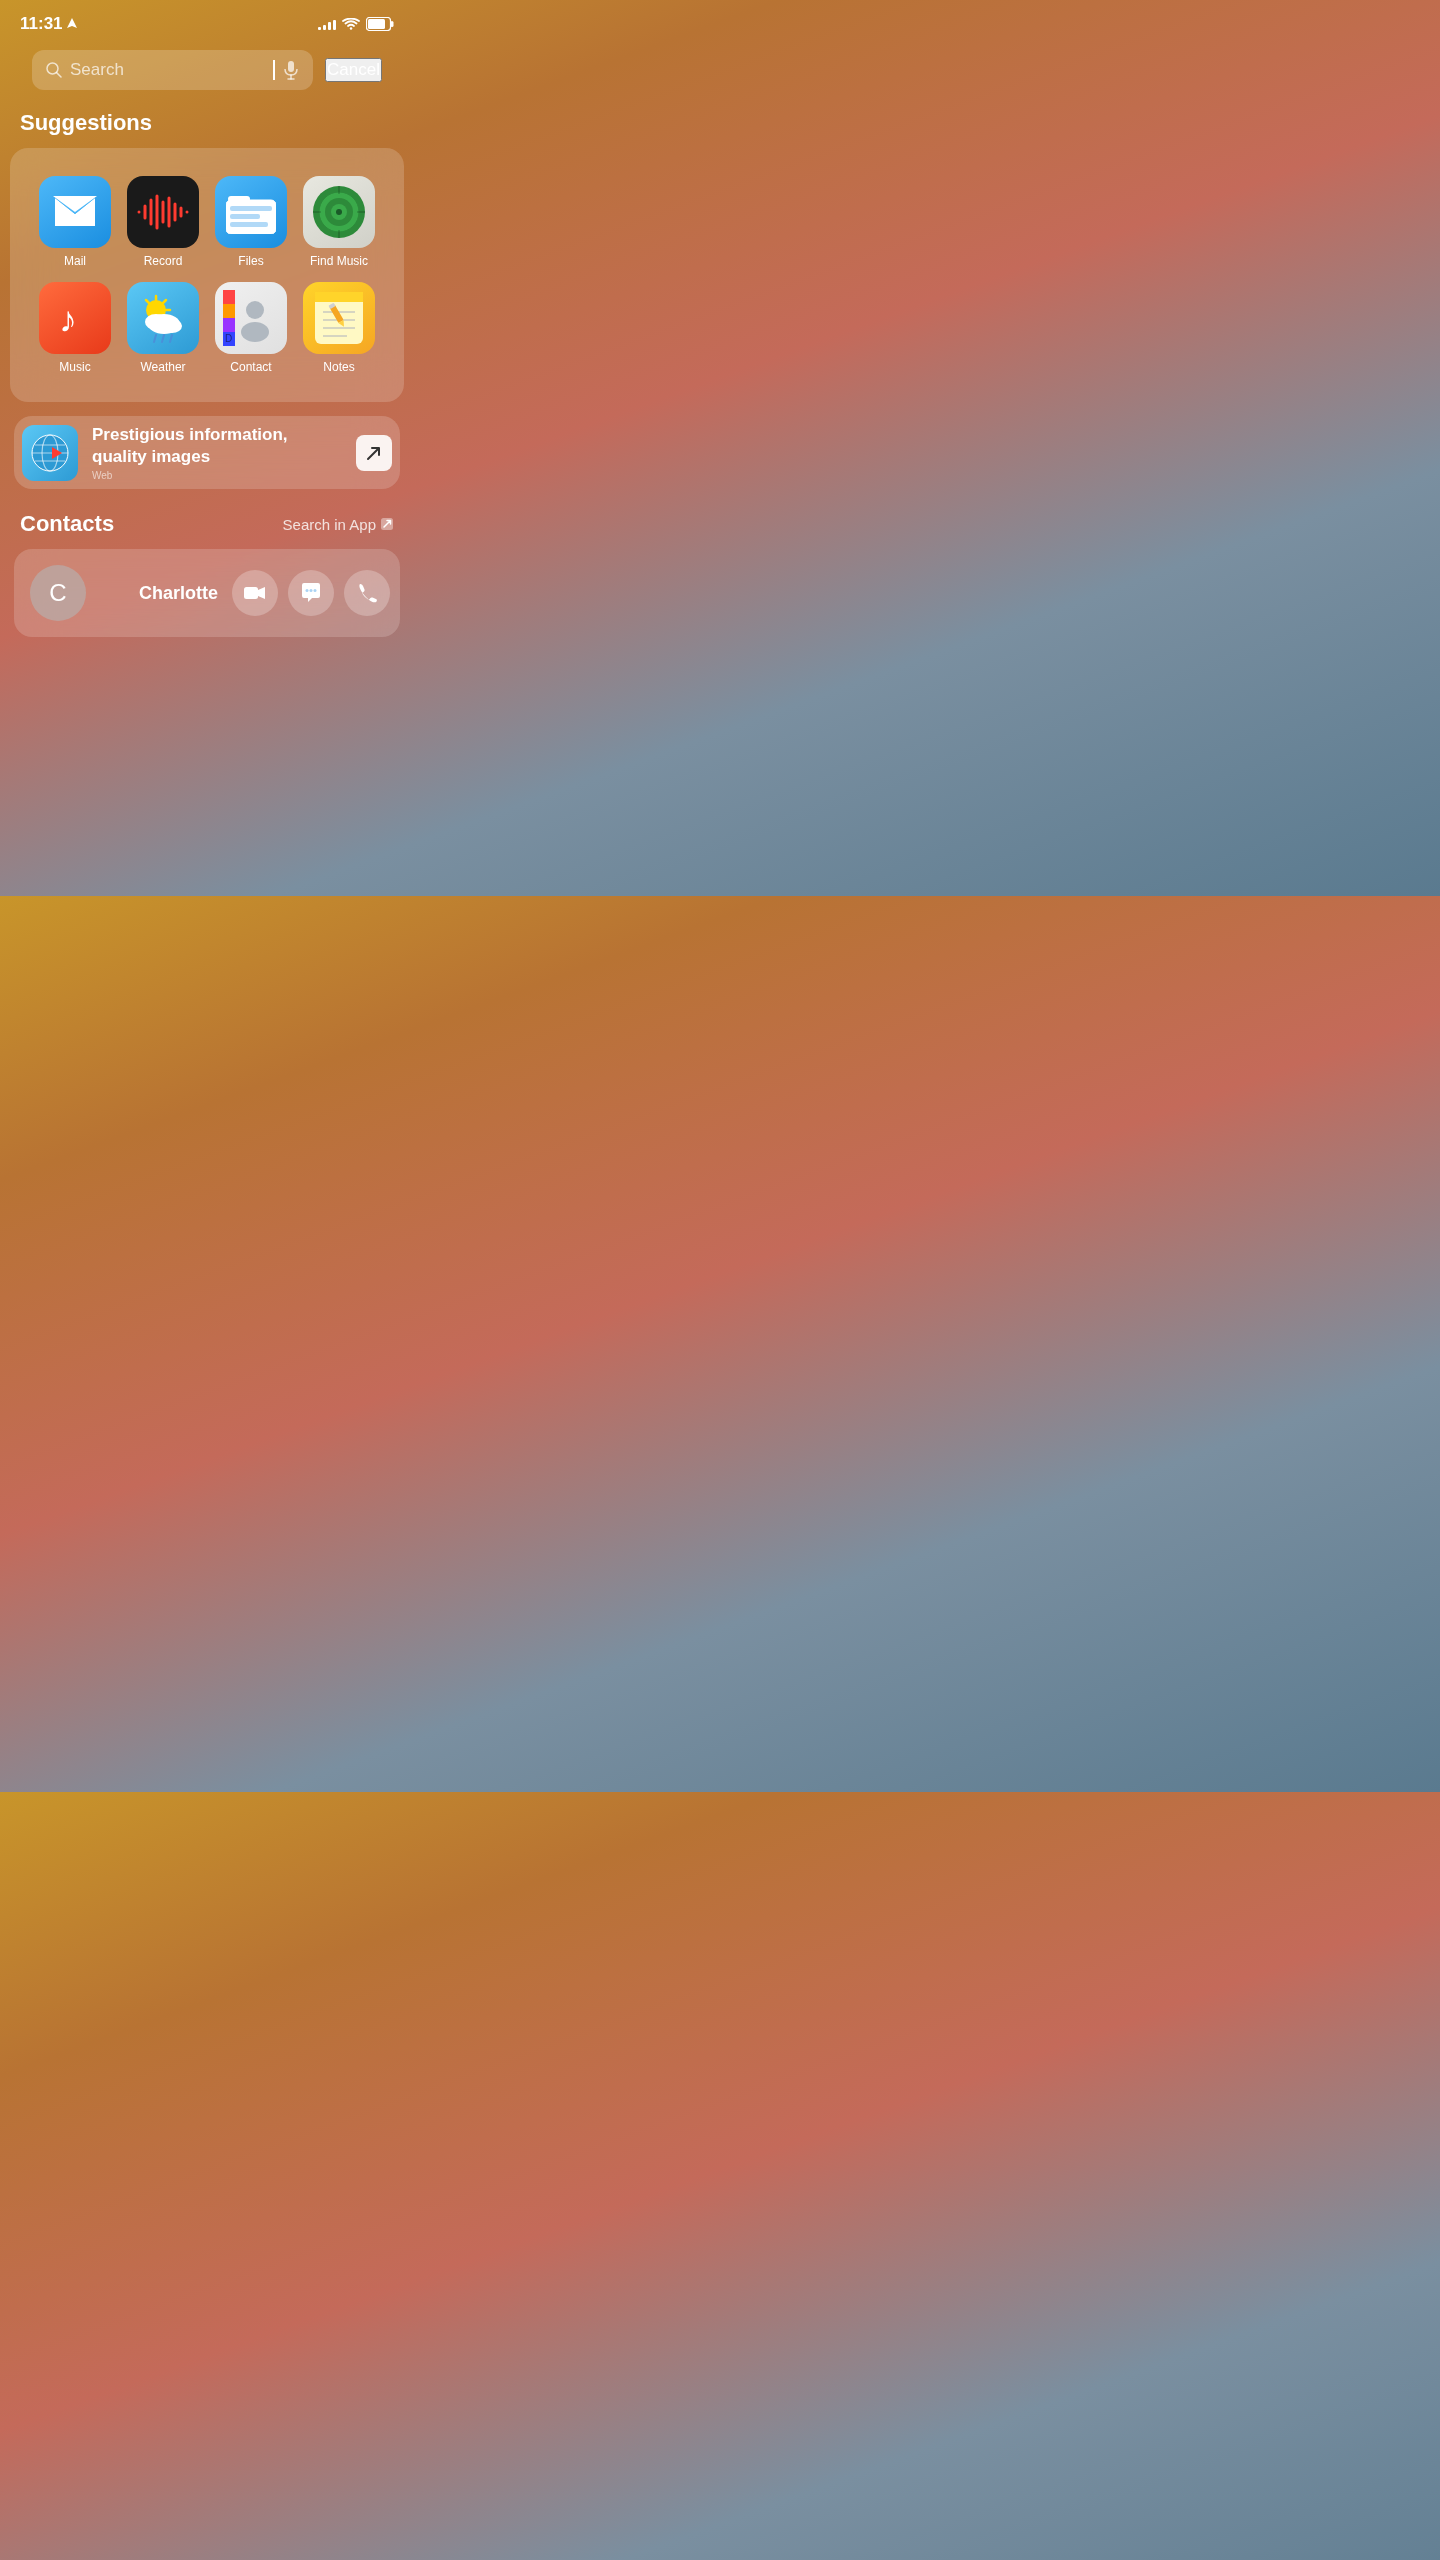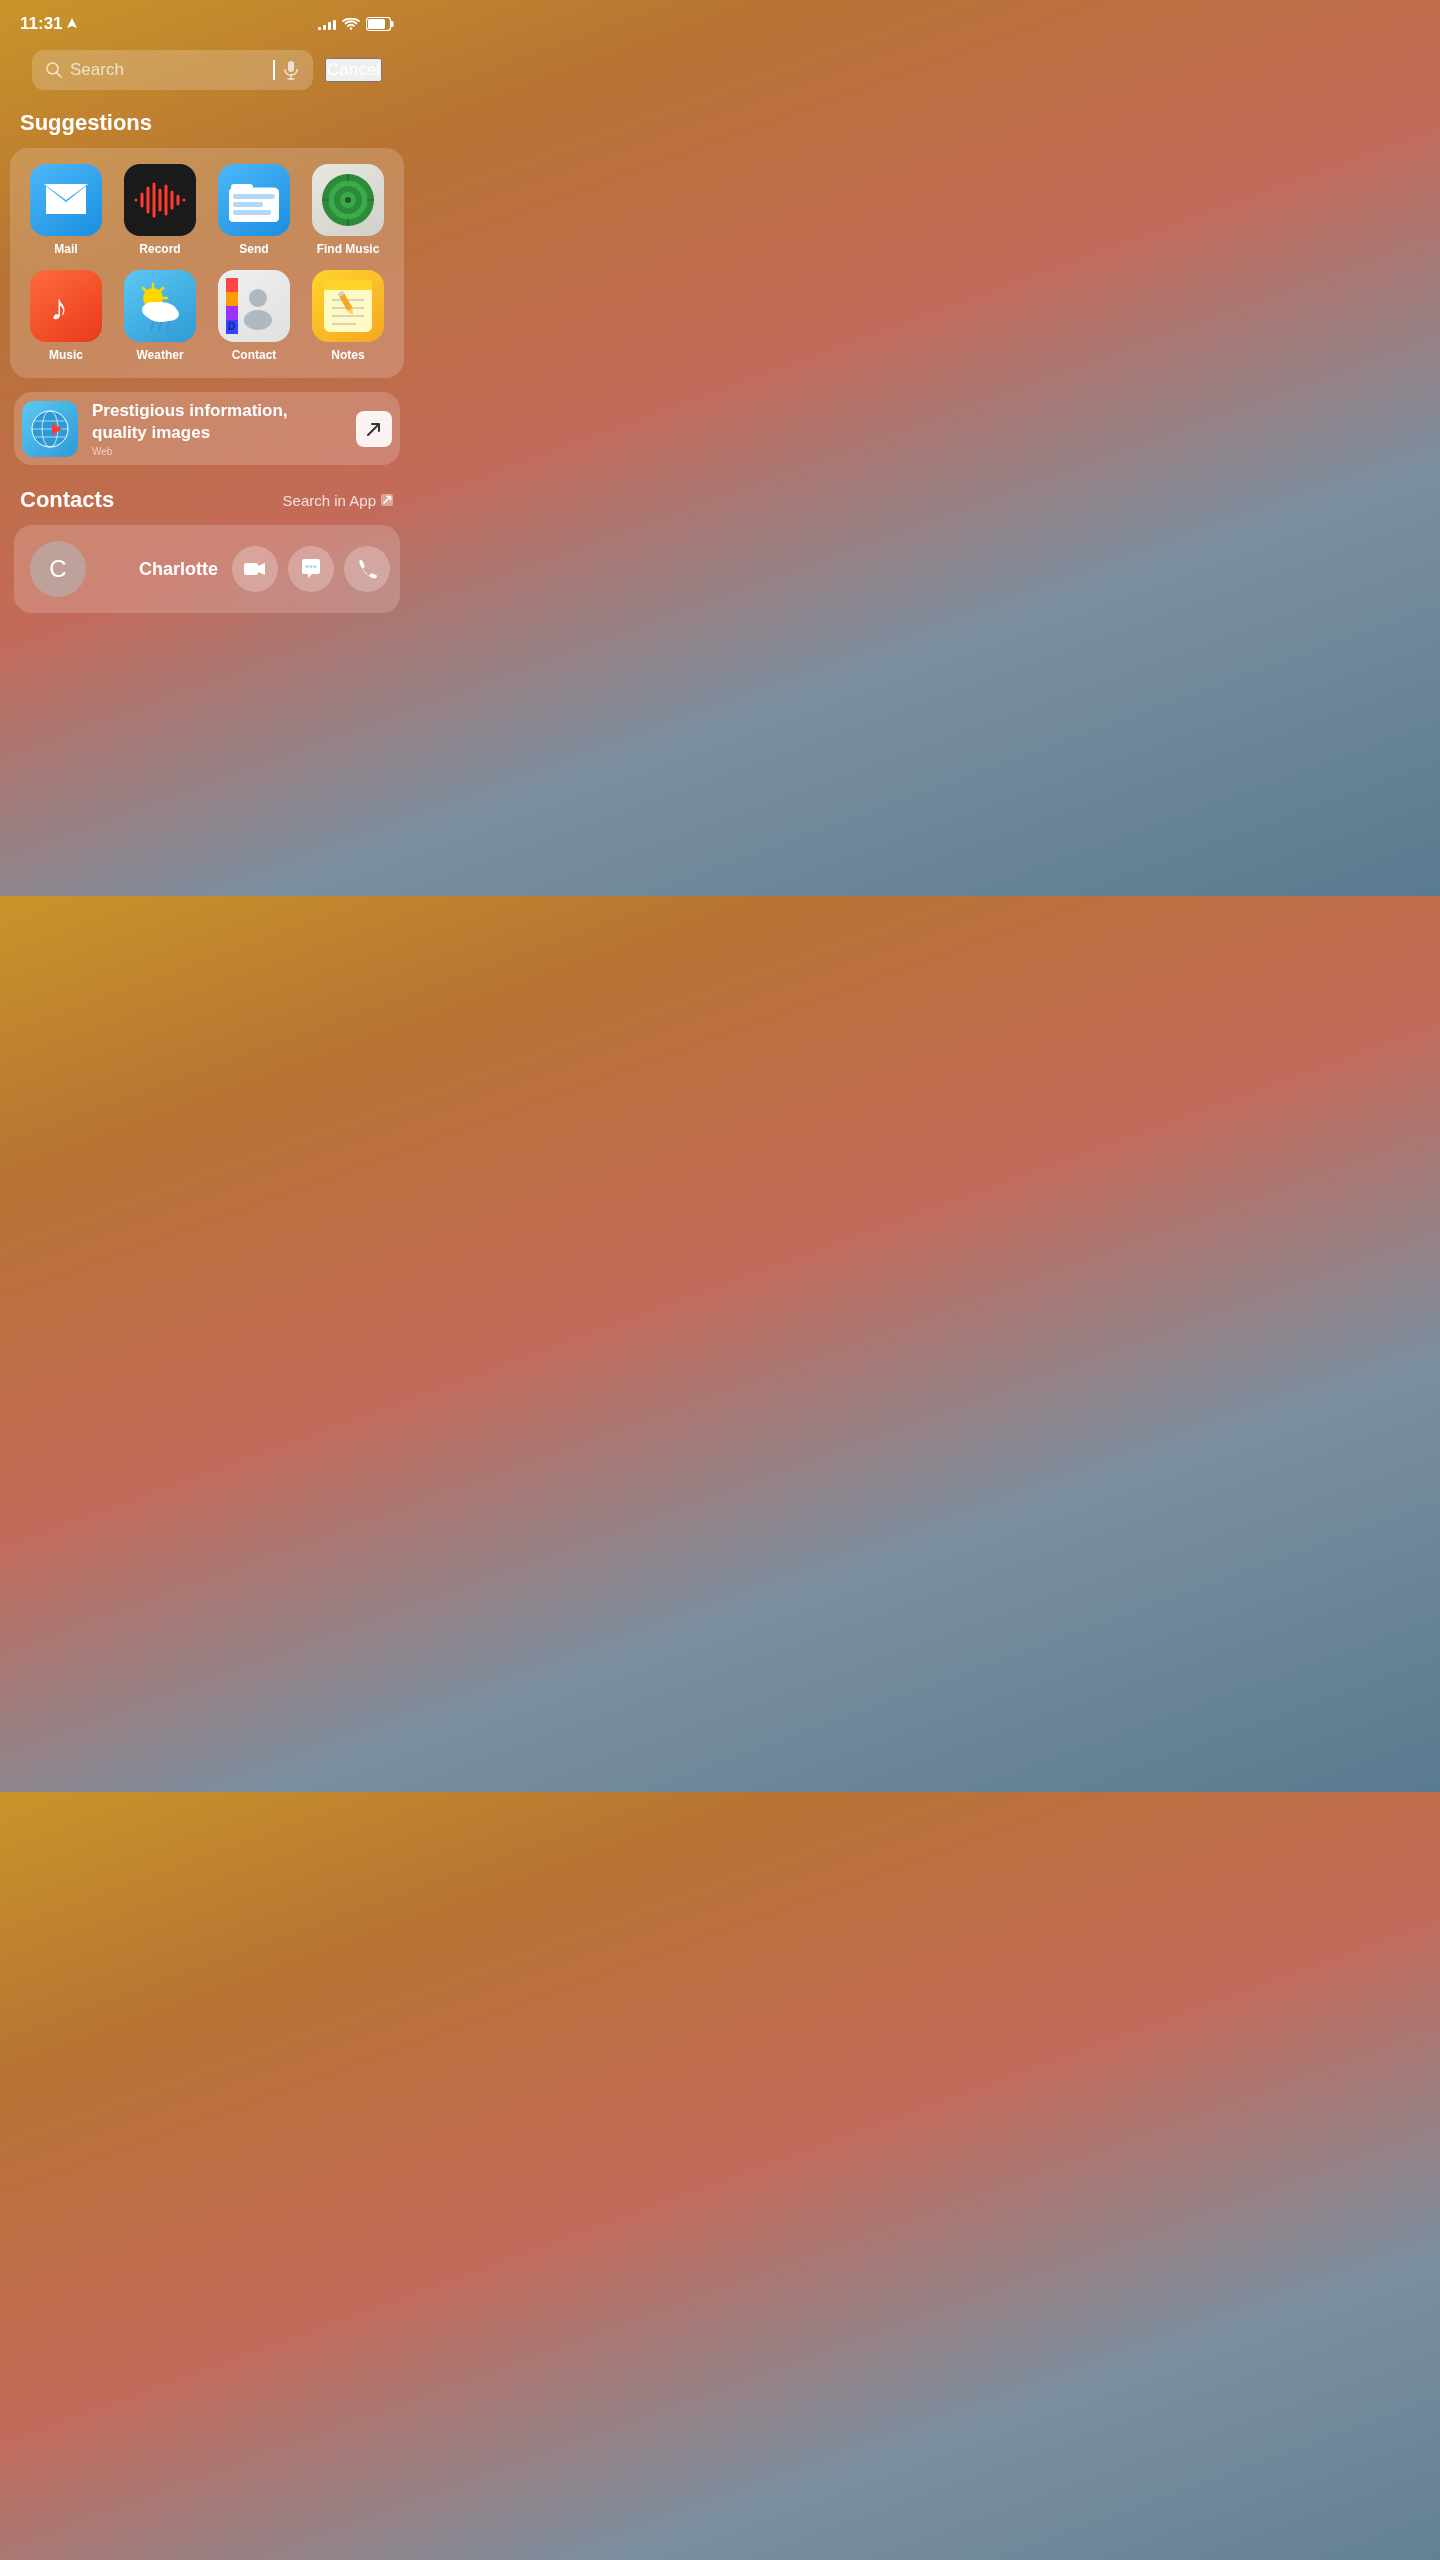--- a/index.html
+++ b/index.html
@@ -88,22 +88,21 @@
       font-weight: 700;
       padding: 8px 20px 12px;
     }
 
     
     .card {
       background: rgba(255,255,255,0.18);
       backdrop-filter: blur(20px);
       border-radius: 18px;
       margin: 0 10px 14px;
-      padding: 16px;
-      font-weight: bold;
+      padding: 28px;
     }
 
     .app-grid {
       display: grid;
       grid-template-columns: repeat(4, 1fr);
       gap: 14px;
     }
 
     .app-item {
       display: flex;
@@ -397,21 +396,21 @@
       <div class="app-icon icon-files">
         <svg width="50" height="44" viewBox="0 0 50 44">
           <rect x="0" y="10" width="50" height="34" rx="5" fill="white"></rect>
           <rect x="0" y="10" width="50" height="34" rx="5" fill="rgba(255,255,255,0.3)" stroke="white" stroke-width="1"></rect>
           <rect x="4" y="16" width="42" height="5" rx="2" fill="rgba(100,180,240,0.5)"></rect>
           <rect x="4" y="24" width="30" height="5" rx="2" fill="rgba(100,180,240,0.5)"></rect>
           <rect x="4" y="32" width="38" height="5" rx="2" fill="rgba(100,180,240,0.5)"></rect>
           <rect x="2" y="6" width="22" height="6" rx="3" fill="white"></rect>
         </svg>
       </div>
-      <span class="app-label">Send</span>
+      <span class="app-label">Files</span>
     </div>
 
     <div class="app-item">
       <div class="app-icon icon-findphone">
         <svg width="56" height="56" viewBox="0 0 56 56">
           <circle cx="28" cy="28" r="26" fill="#2d8a3a"></circle>
           <circle cx="28" cy="28" r="20" fill="#3aaa4a" stroke="#2d8a3a" stroke-width="1"></circle>
           <circle cx="28" cy="28" r="14" fill="#2d8a3a"></circle>
           <circle cx="28" cy="28" r="8" fill="#3aaa4a"></circle>
           <circle cx="28" cy="28" r="3" fill="#1a5a28"></circle>

